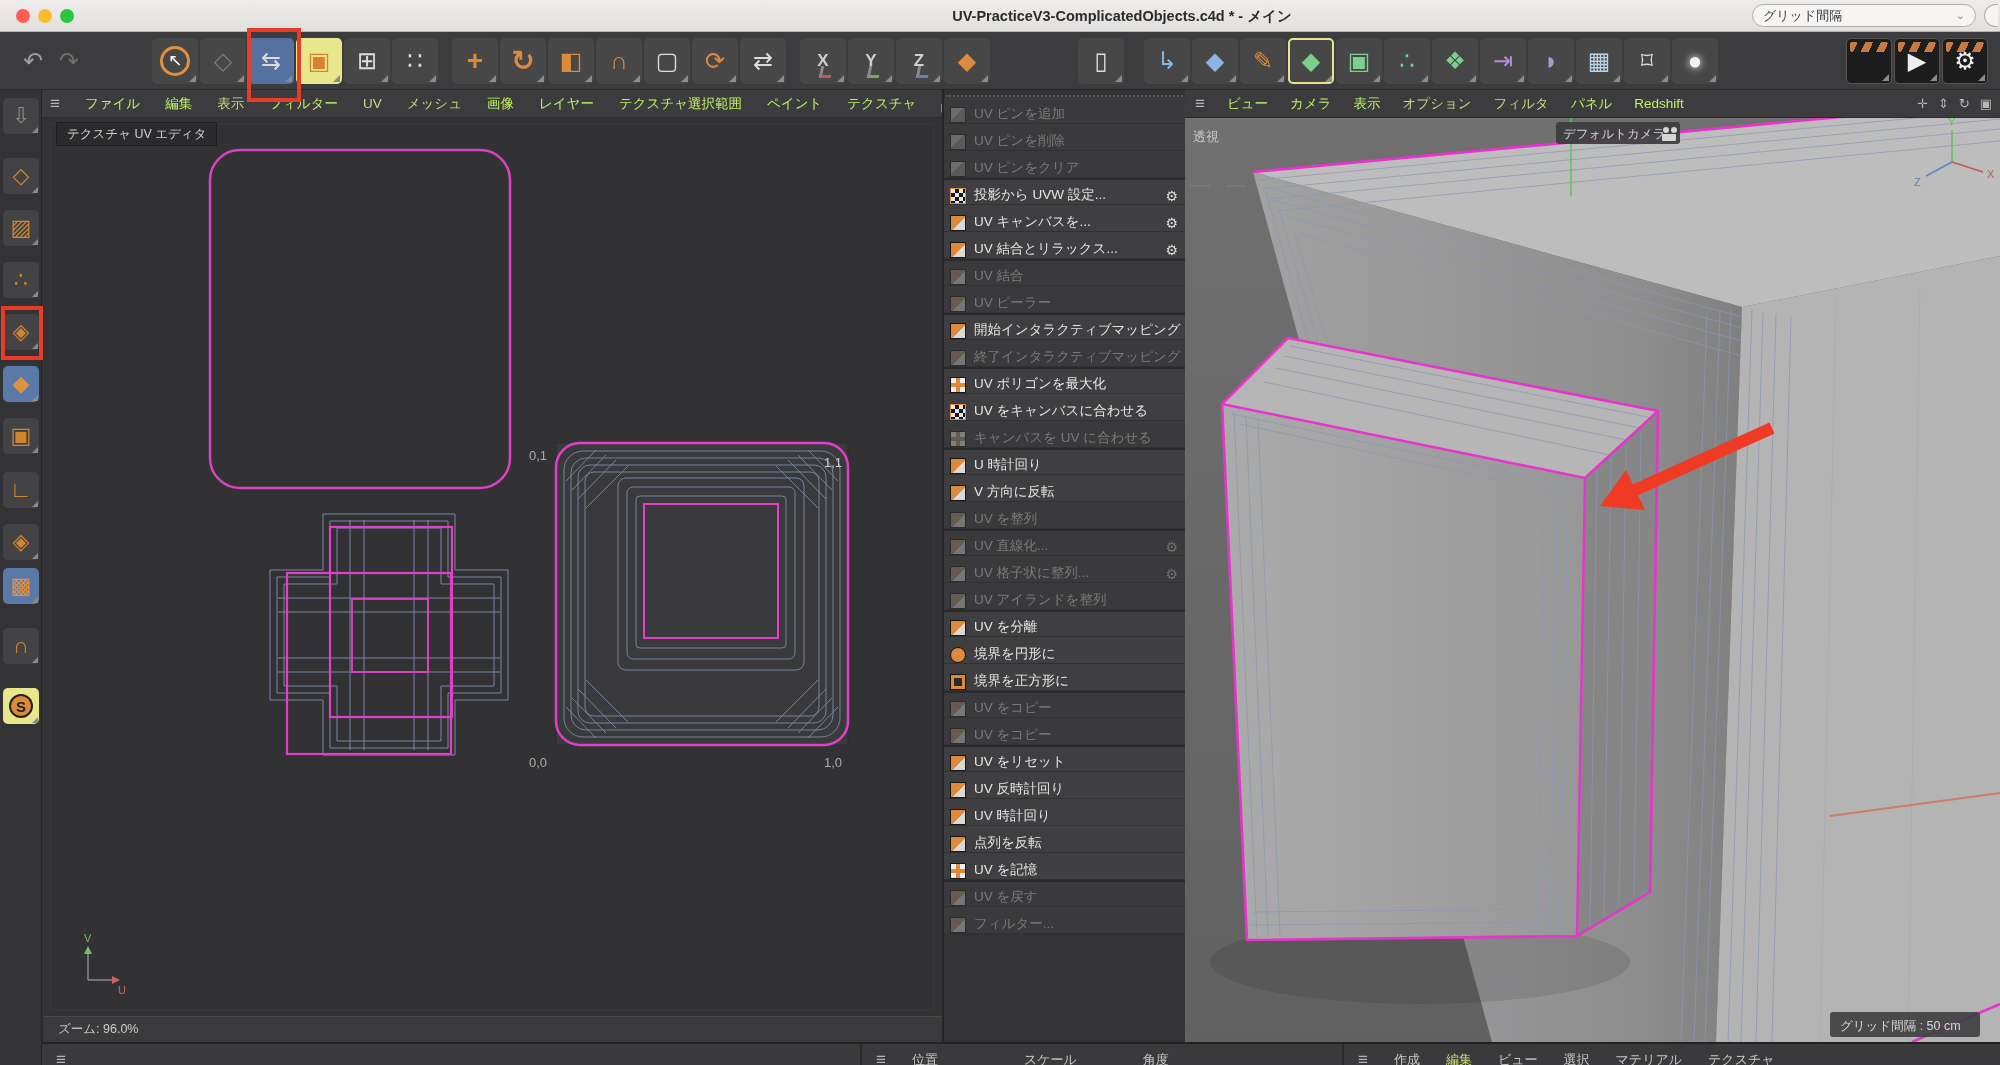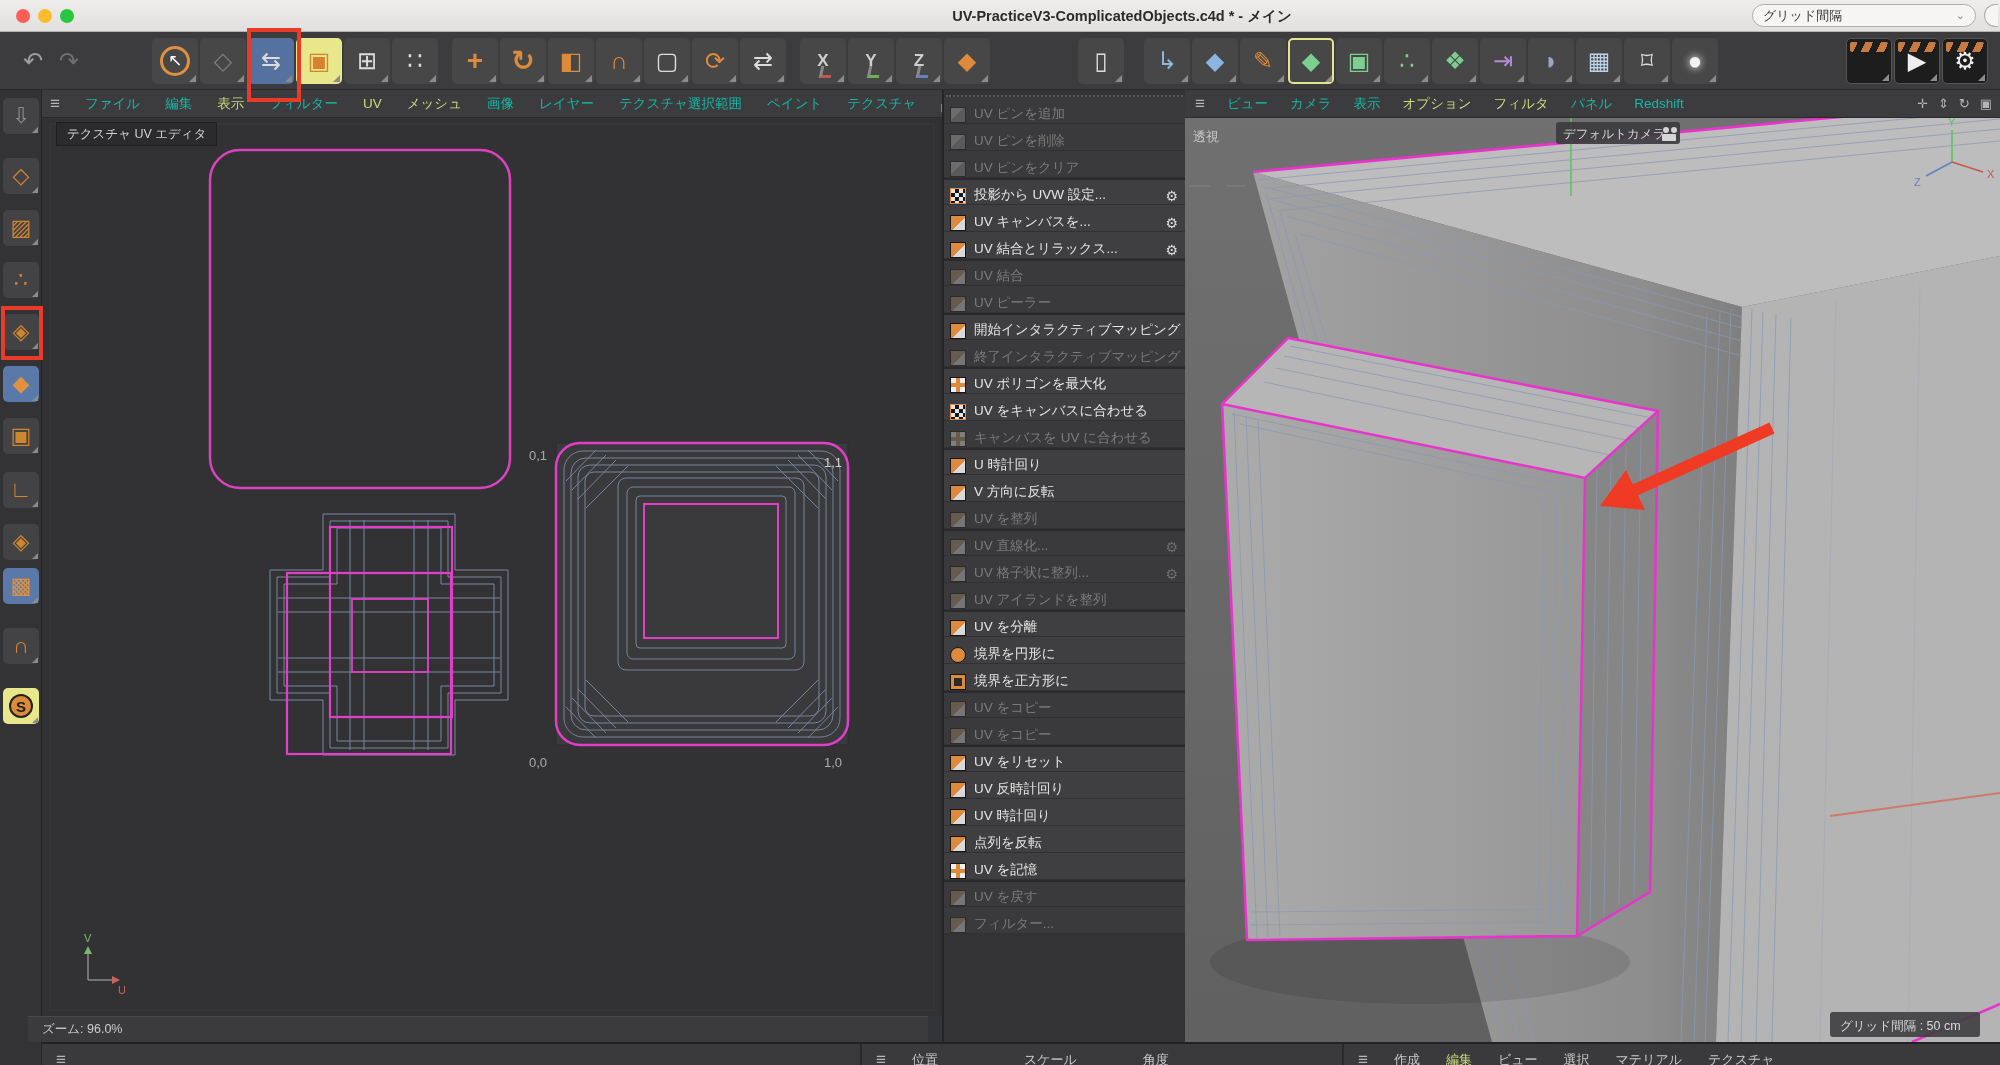--- a/index.html
+++ b/index.html
@@ -47,28 +47,28 @@
     display:flex; align-items:center; justify-content:center; font-size:22px; color:#d0852f; }
   .rbtn .cnr { position:absolute; right:1px; bottom:1px; width:0; height:0;
     border-left:6px solid transparent; border-bottom:6px solid #8b8b8b; }
   .rbtn.bluebg { background:#5b79a8; } .rbtn.yellowbg { background:#e9e78b; }
   .rbtn.dim { color:#8c8c8c; }
   .sbadge { width:24px; height:24px; border-radius:50%; background:#dd8a3c; border:2px solid #222;
     color:#1c1c1c; font-weight:bold; font-size:15px; display:flex; align-items:center; justify-content:center; }
   
   #uv-menubar { position:absolute; left:42px; top:90px; width:900px; height:28px; background:#3c3c3e;
     border-bottom:1px solid #2a2a2a; display:flex; align-items:center; gap:25px; padding-left:8px; }
-  .mitem { font-size:13.5px; color:#14b8a6; white-space:nowrap; }
+  .mitem { font-size:13.5px; color:#bef264; white-space:nowrap; }
   .mitem.hl { color:#cdda7a; }
   .hamb { color:#b5b5b5; font-size:17px; }
   .mbar-icons { margin-left:auto; display:flex; gap:9px; padding-right:10px; color:#a8a8a8; font-size:14px; }
   #uv-tab { position:absolute; left:56px; top:122px; height:24px; background:#2b2b2d; border:1px solid #1f1f1f;
     color:#cfcfcf; font-size:12.5px; display:flex; align-items:center; padding:0 10px; z-index:3; }
   #uv-canvas { position:absolute; left:42px; top:118px; width:900px; height:898px; background:#323234; }
-  #uv-status { position:absolute; left:28px; top:1016px; width:900px; height:26px; background:#3b3b3d;
+  #uv-status { position:absolute; left:44px; top:1016px; width:900px; height:26px; background:#3b3b3d;
     border-top:1px solid #4a4a4a; display:flex; align-items:center; padding-left:14px;
     font-size:12.5px; color:#cdcdcd; }
   
   #cmd-panel { position:absolute; left:942px; top:90px; width:243px; height:952px; background:#333335;
     border-left:2px solid #252525; }
   #cmd-handle { height:7px; border-bottom:2px dotted #5a5a5a; margin:0 2px; }
   .crow { height:27px; display:flex; align-items:flex-end; gap:8px; padding:0 7px 0 6px;
     background:#3f3f41; border-bottom:1px solid #313133; font-size:13.5px; color:#e4e4e4; white-space:nowrap; }
   .crow.off { color:#7a7a7a; background:#3a3a3c; }
   .crow.sep { border-top:2px solid #2a2a2c; }

